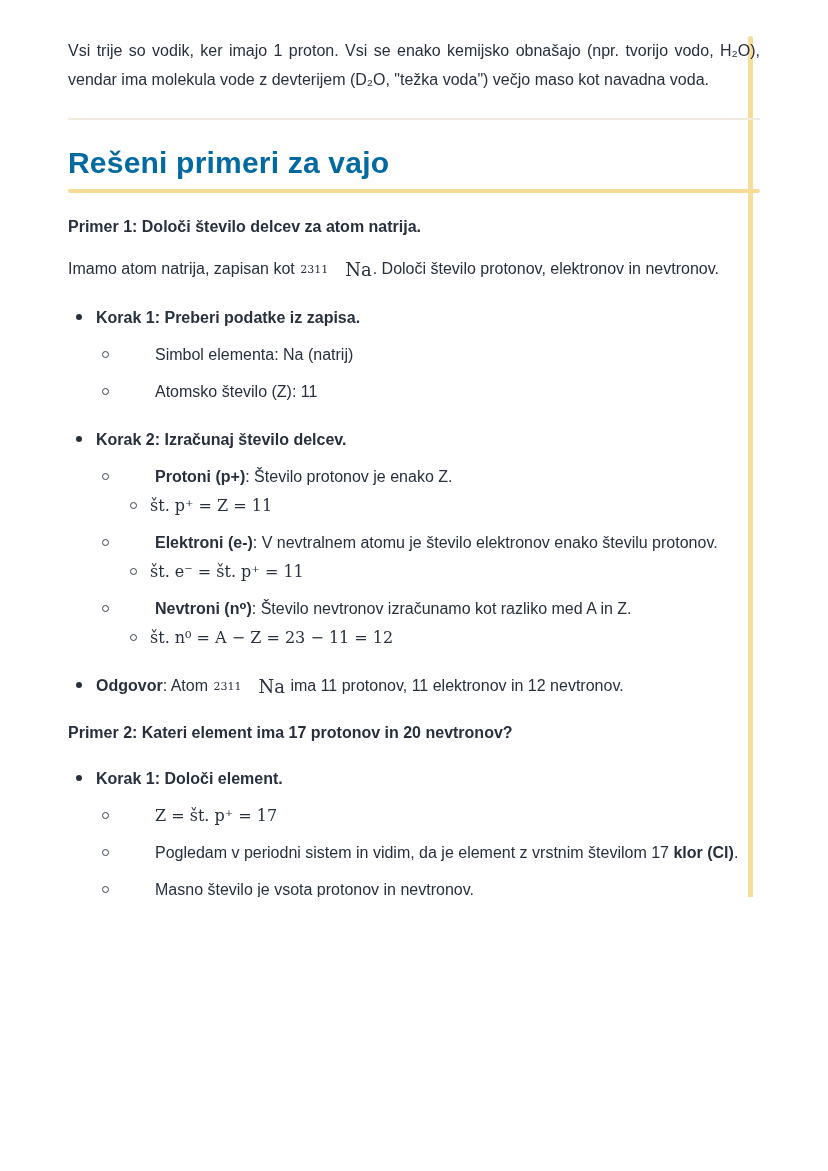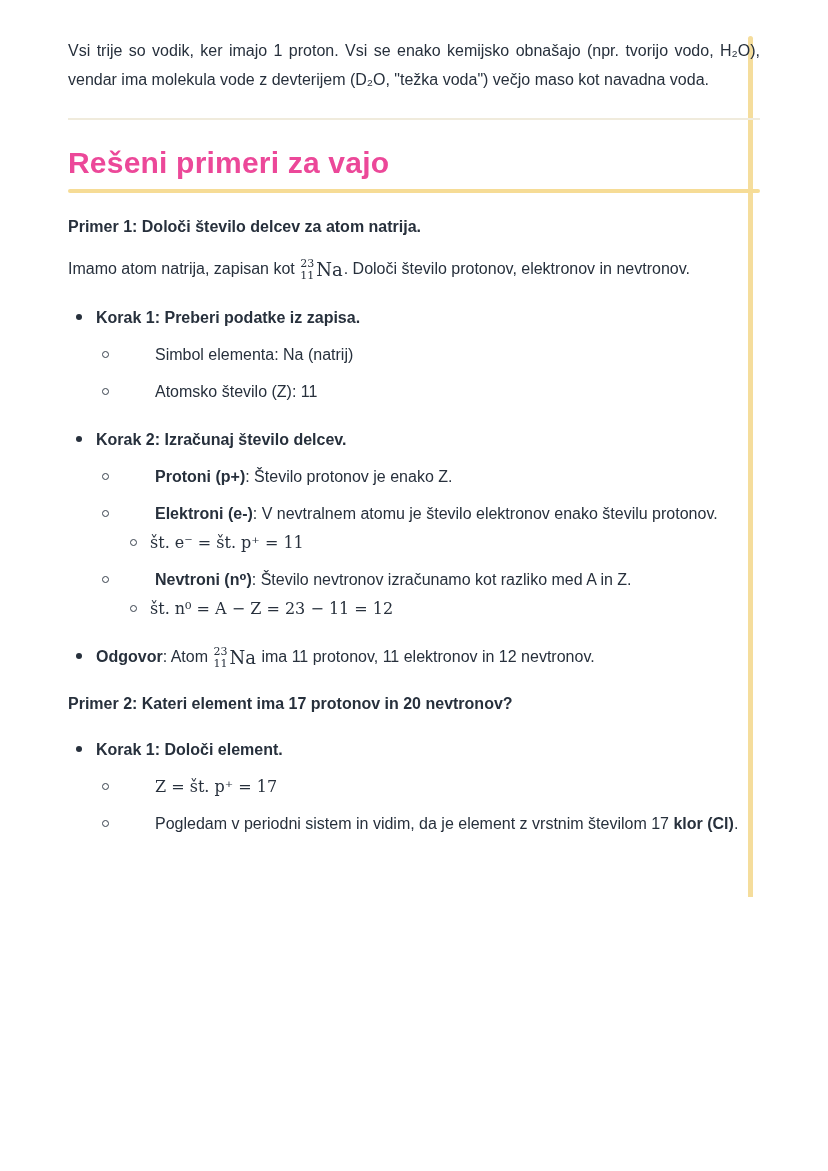--- a/index.html
+++ b/index.html
@@ -20,21 +20,21 @@
   .content { position: absolute; left: 68px; top: 36px; width: 692px; z-index: 2; }
 
   .para { font-size: 16px; line-height: 29px; margin: 0; }
   .justify { text-align: justify; }
   .pgap { margin-top: 16px; }
 
   .divider { border: none; border-top: 2px solid #F0EBDC; margin: 24px 0 0 0; }
 
   .section-title {
     margin: 26px 0 0 0; font-size: 30px; line-height: 34px;
-    font-weight: 700; color: #ec4899; letter-spacing: .2px;
+    font-weight: 700; color: #0369a1; letter-spacing: .2px;
   }
   .title-underline { height: 4px; background: #F6DC96; border-radius: 2px; margin-top: 9px; }
 
   .primer-heading { margin: 22px 0 0 0; font-size: 16px; line-height: 23px; font-weight: 700; }
 
   .li { display: flex; }
   .group { margin-top: 22px; }
   .sub { margin-top: 11px; }
   .mathrow { margin-top: 3px; }
   .lvl1 { margin-left: 8px; }
@@ -46,21 +46,21 @@
   .txt { flex: 1; font-size: 16px; line-height: 26px; }
   .w-narrow { max-width: 600px; }
   b { font-weight: 700; }
 
   .math { font-family: "DejaVu Serif", "Liberation Serif", serif; font-size: 16px; }
 
   .nuclide {
     display: inline-flex; align-items: center; vertical-align: middle;
     font-family: "DejaVu Serif", "Liberation Serif", serif; line-height: 1; margin: 0 1px;
   }
-  .nuclide .stack { display: flex; flex-direction: column; margin-right: 1px; }
+  .nuclide .stack { display: flex; flex-direction: row; margin-right: 16px; }
   .nuclide .stack span { font-size: 11px; line-height: 12px; }
   .nuclide .sym { font-size: 18px; padding-left: 1px; }
 
   .watermark {
     position: absolute; top: 1102px; right: 42px; z-index: 3;
     font-size: 16px; color: #ADB1B6; letter-spacing: .2px;
   }
   .cutoff {
     position: absolute; left: 88px; top: 1150px; width: 26px; height: 9px;
     background: #CDD0D5; border-radius: 2px; opacity: .85; z-index: 2;
@@ -117,20 +117,26 @@
         </span>
       <div class="txt"><b>Korak 2: Izračunaj število delcev.</b></div>
     </div>
 
     <div class="li lvl2 sub">
       <span class="bullet">
           <span class="circ"></span>
         </span>
       <div class="txt"><b>Protoni (p+)</b><span>: Število protonov je enako Z.</span></div>
     </div>
+    <div class="li lvl3 mathrow">
+      <span class="bullet">
+          <span class="circ"></span>
+        </span>
+      <div class="txt math">št. p⁺ = Z = 11</div>
+    </div>
 
     <div class="li lvl2 sub">
       <span class="bullet">
           <span class="circ"></span>
         </span>
       <div class="txt"><b>Elektroni (e-)</b><span>: V nevtralnem atomu je število elektronov enako številu protonov.</span></div>
     </div>
     <div class="li lvl3 mathrow">
       <span class="bullet">
           <span class="circ"></span>
@@ -182,19 +188,25 @@
     </div>
 
     <div class="li lvl2 sub">
       <span class="bullet">
           <span class="circ"></span>
         </span>
       <div class="txt w-narrow"><span>Pogledam v periodni sistem in vidim, da je element z vrstnim številom 17 </span><b>klor (Cl)</b><span>.</span></div>
     </div>
 
 
+    <div class="li lvl2 sub">
+      <span class="bullet">
+          <span class="circ"></span>
+        </span>
+      <div class="txt">Masno število je vsota protonov in nevtronov.</div>
+    </div>
 
   </div>
 
   <div class="watermark">(c) Knowunity 2025</div>
   <div class="cutoff"></div>
 
 </div>
 
 </body></html>

